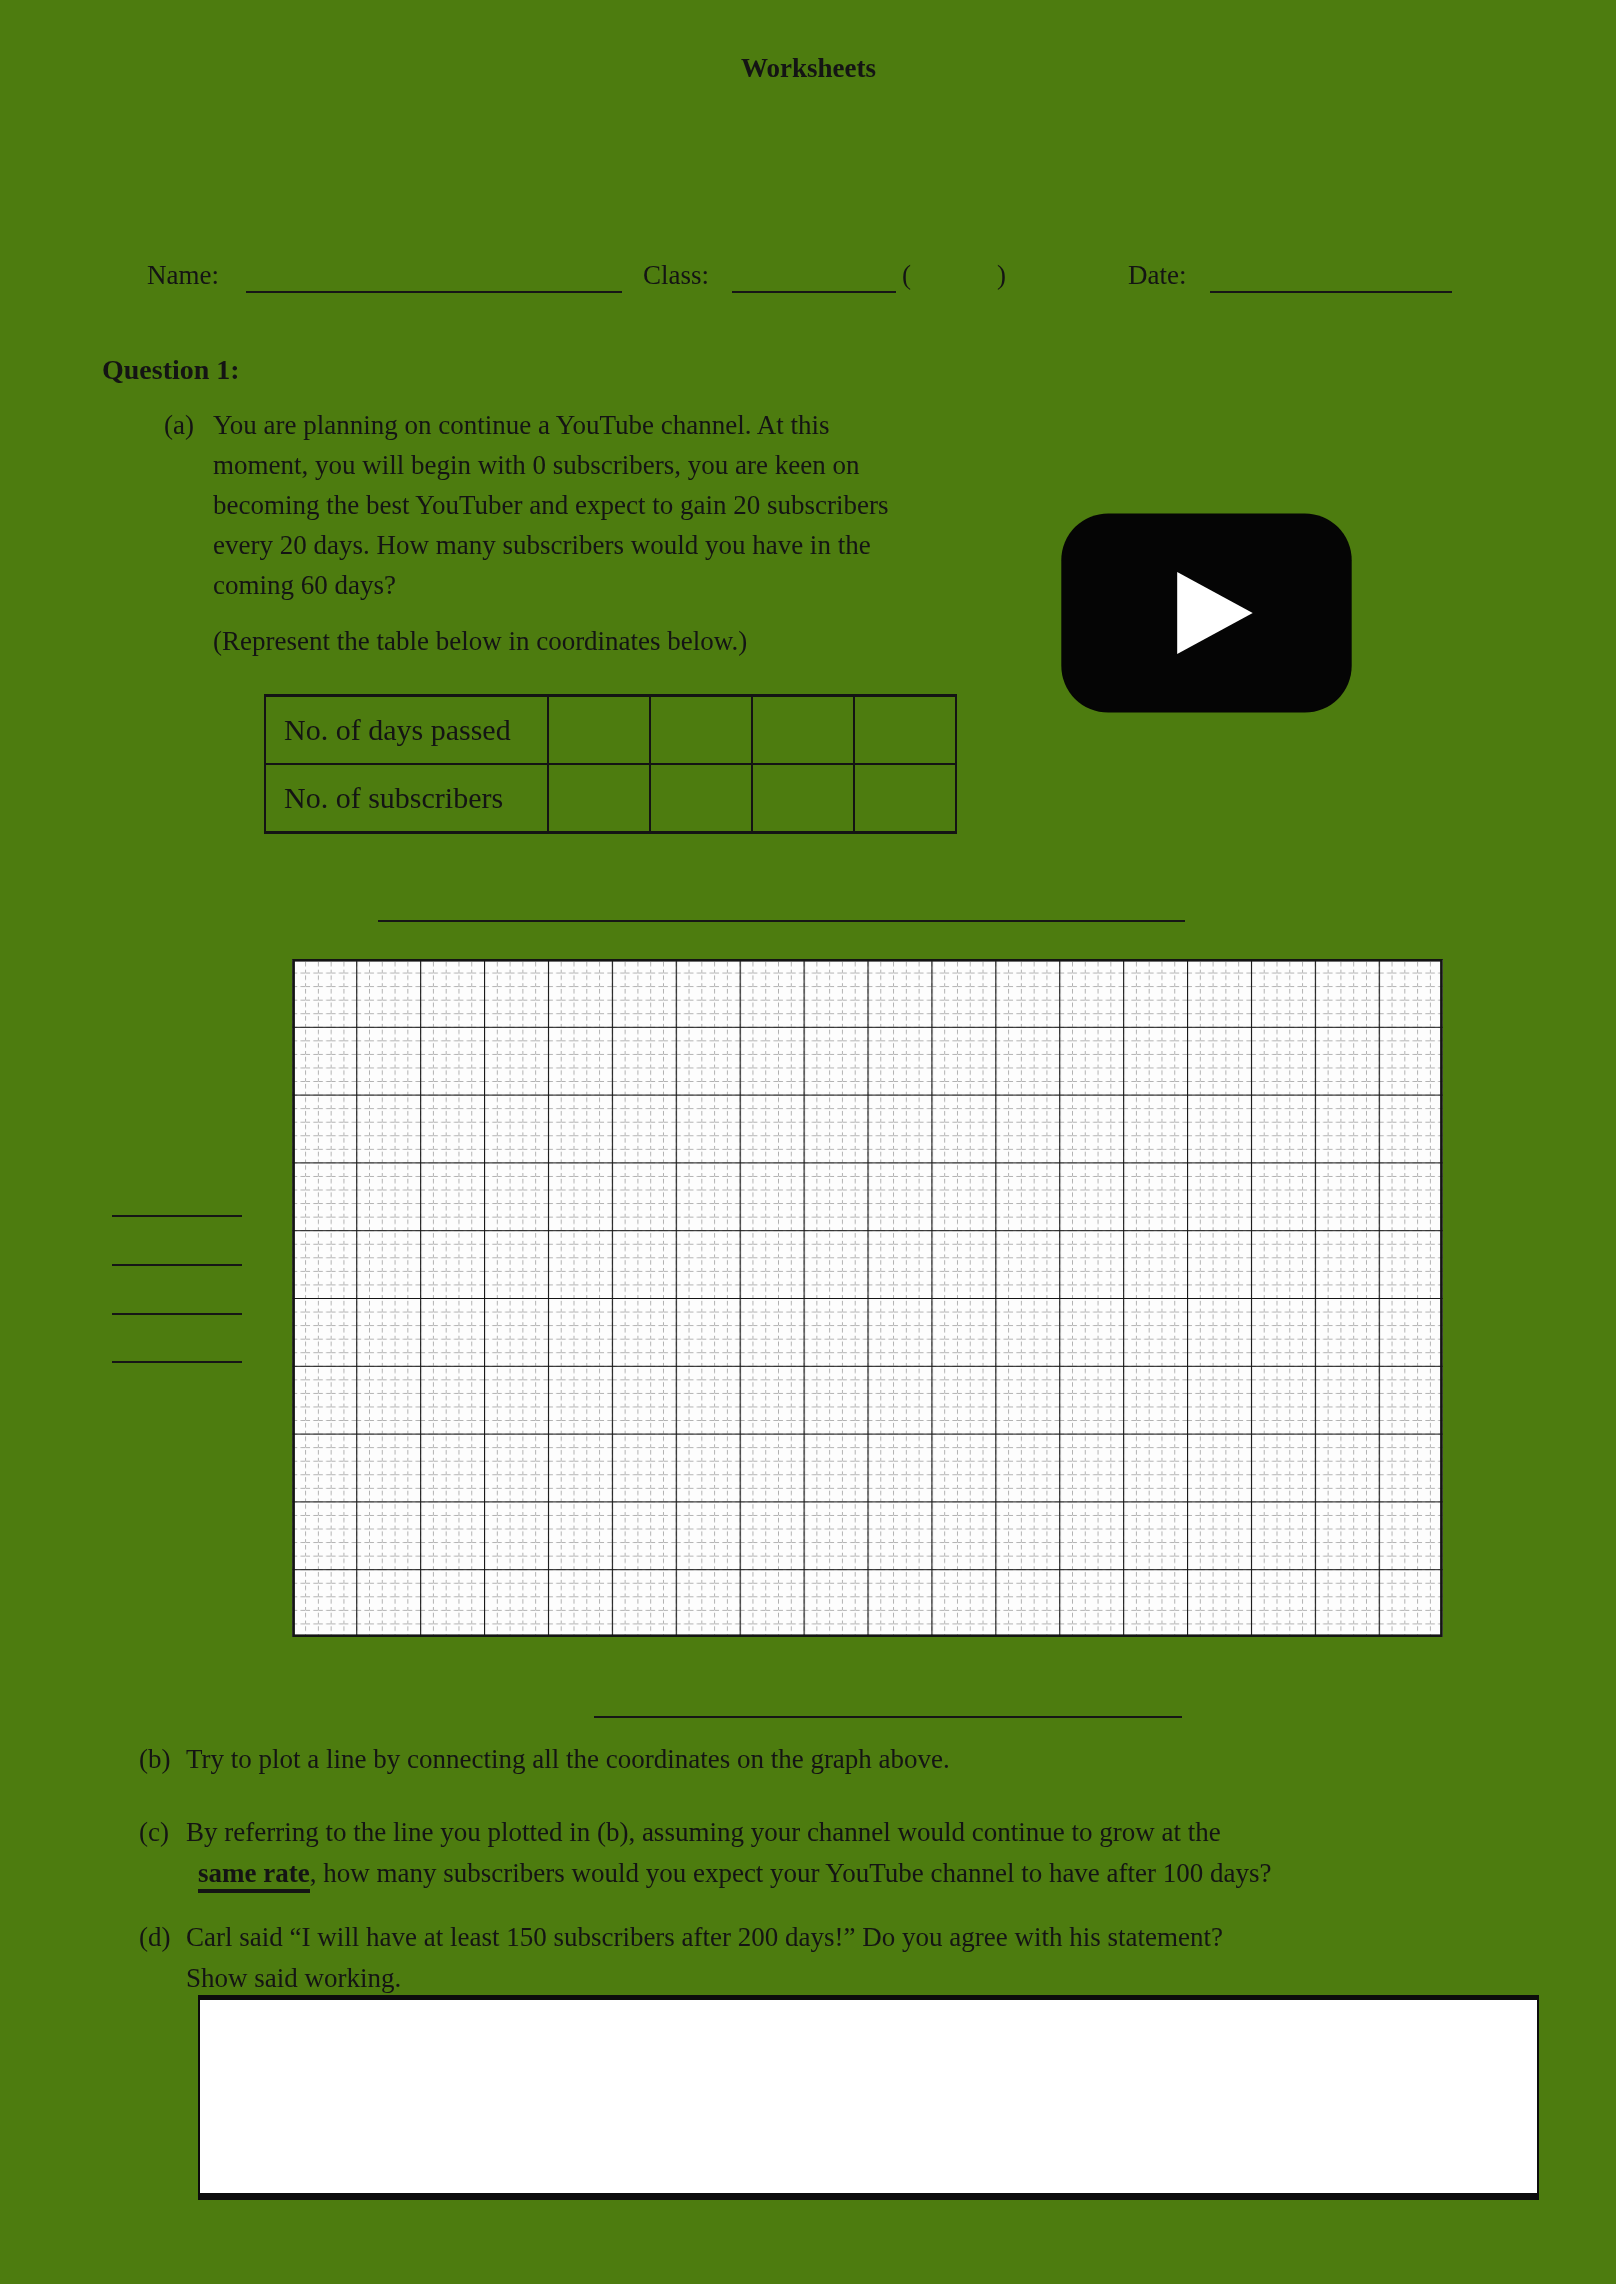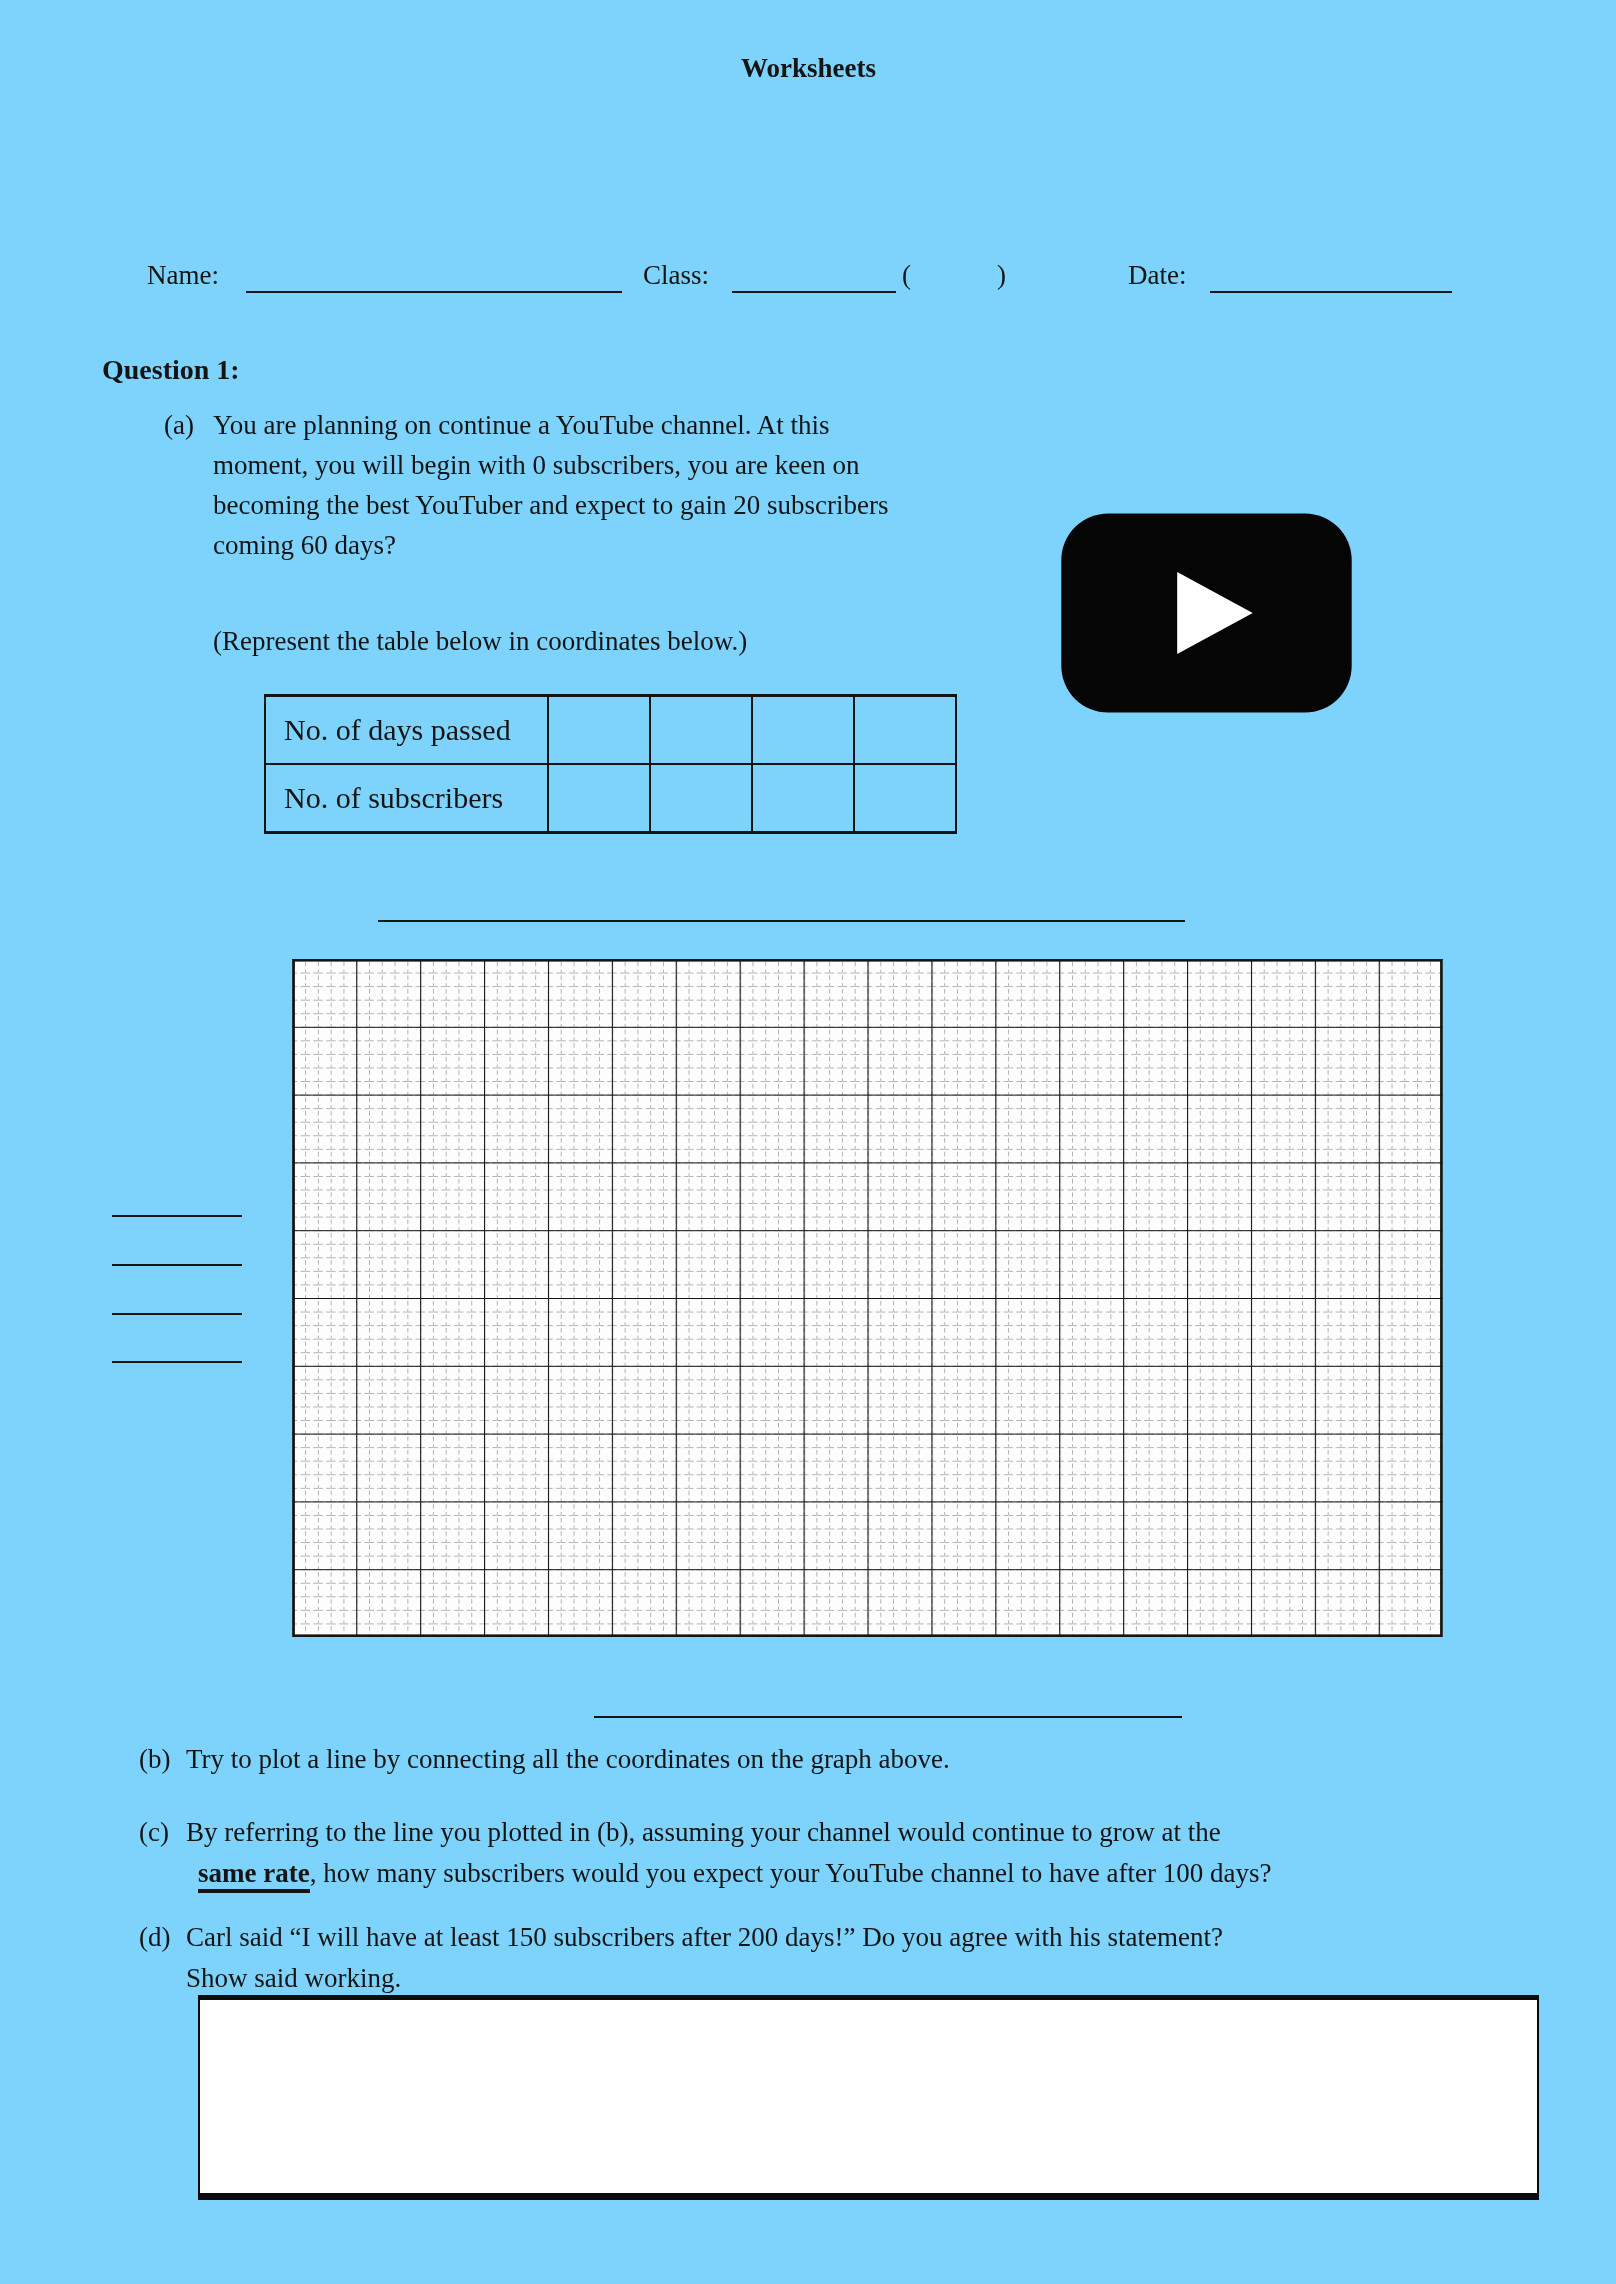--- a/index.html
+++ b/index.html
@@ -1,17 +1,17 @@
 <!DOCTYPE html>
 <html style="font-size:10.4px"><head>
 <meta charset="utf-8">
 <style>
   html,body{margin:0;padding:0;background:#e8e8e8;}
   .page{
-    position:relative;width:1617px;height:2284px;background:#7dd3fc;
+    position:relative;width:1617px;height:2284px;background:#4d7c0f;
     font-family:"Liberation Serif", serif;color:#141414;overflow:hidden;
   }
   .abs{position:absolute;}
   .center{left:0;right:0;text-align:center;}
   .t{font-size:27px;line-height:normal;white-space:nowrap;}
   .bold{font-weight:bold;}
   .hline{position:absolute;height:0;border-top:2px solid #161616;}
   .para-line{font-size:27px;line-height:40px;white-space:nowrap;}
   .hdr-line{font-size:28px;line-height:37px;}
   
@@ -44,20 +44,21 @@
   <div class="abs t" style="left:1128px;top:260px;">Date:</div>
   <div class="hline" style="left:1210px;top:291px;width:242px;"></div>
 
   <div class="abs t bold" style="left:102px;top:354px;font-size:28px;">Question 1:</div>
 
   <div class="abs para-line" style="left:164px;top:405px;">(a)</div>
   <div class="abs" style="left:213px;top:405px;">
     <div class="para-line">You are planning on continue a YouTube channel. At this</div>
     <div class="para-line">moment, you will begin with 0 subscribers, you are keen on</div>
     <div class="para-line">becoming the best YouTuber and expect to gain 20 subscribers</div>
+    <div class="para-line">every 20 days. How many subscribers would you have in the</div>
     <div class="para-line">coming 60 days?</div>
   </div>
   <div class="abs t" style="left:213px;top:626px;">(Represent the table below in coordinates below.)</div>
 
   <svg class="abs" style="left:1060px;top:512px;" width="293" height="202" viewBox="0 0 450 310" aria-hidden="true">
     <rect x="2" y="2" width="446" height="306" rx="72" fill="#050505"></rect>
     <polygon points="180,92 180,218 296,155" fill="#ffffff"></polygon>
   </svg>
 
   <table class="datatable abs" style="left:264px;top:694px;">

